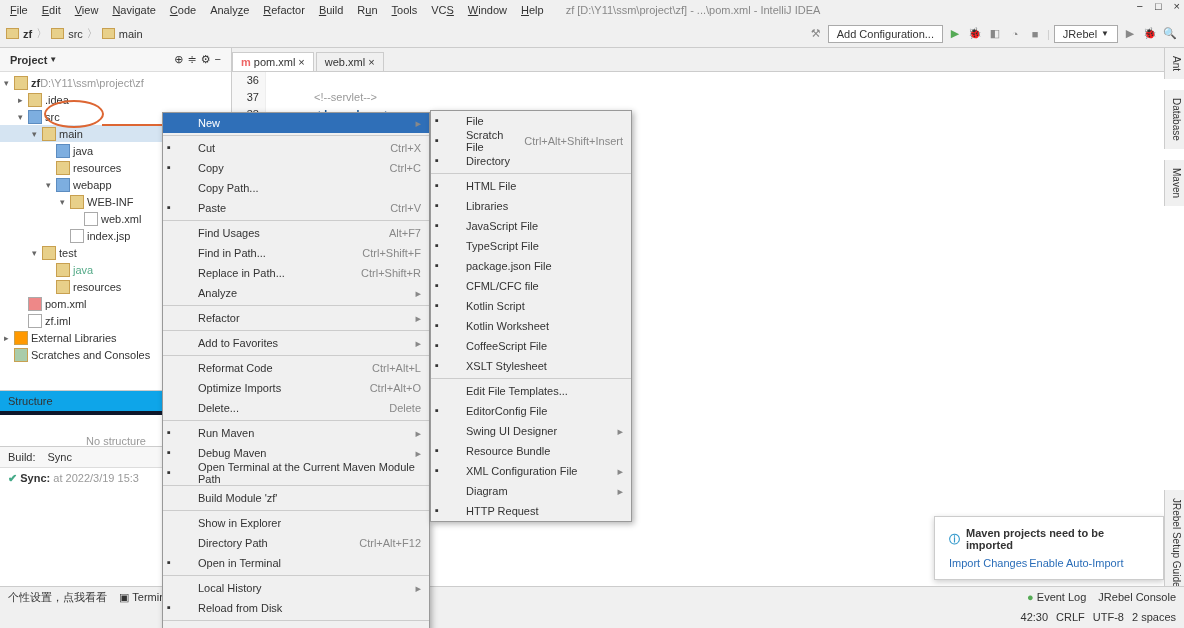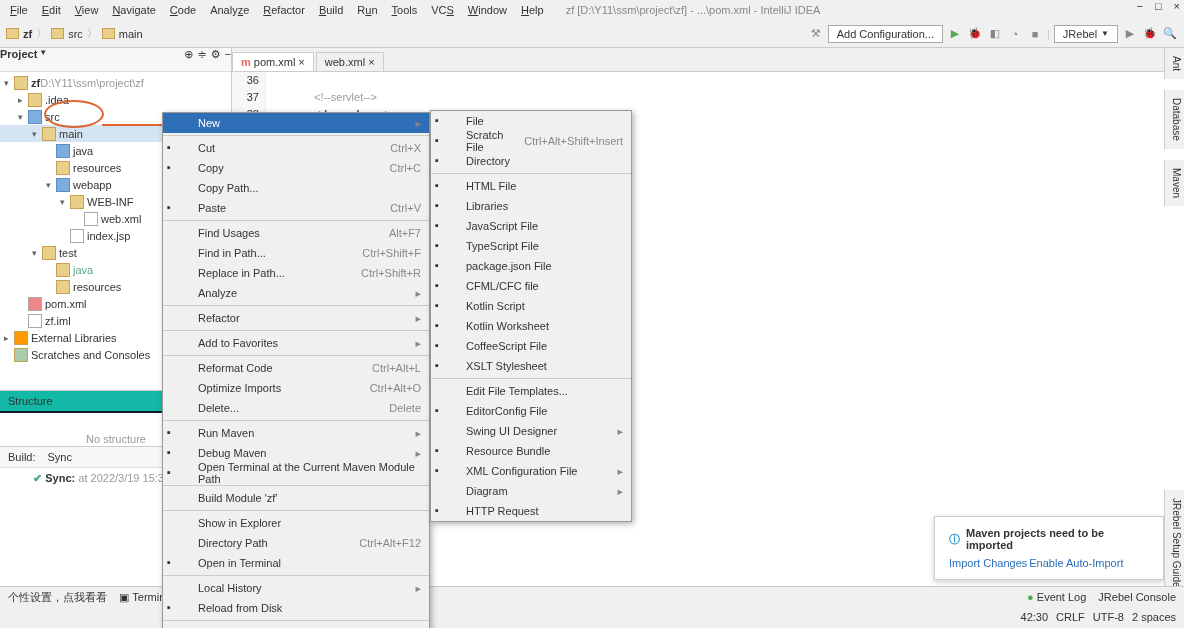--- a/index.html
+++ b/index.html
@@ -9,21 +9,21 @@
 .menubar span u{text-decoration:underline}
 .menubar .path{color:#888;margin-left:8px}
 .toolbar{height:28px;display:flex;align-items:center;background:#f0f0f0;border-bottom:1px solid #ccc;padding:0 6px;gap:4px}
 .breadcrumb{display:flex;align-items:center;gap:4px}
 .bc-sep{color:#999}
 .spacer{flex:1}
 .combo{border:1px solid #aaa;padding:2px 8px;background:#fff;display:flex;align-items:center;gap:4px}
 .tb-icon{width:16px;height:16px;color:#888;display:inline-flex;align-items:center;justify-content:center}
 .main{display:flex;height:560px}
 .sidebar{width:232px;background:#fff;border-right:1px solid #ccc;display:flex;flex-direction:column}
-.side-head{height:24px;display:flex;align-items:flex-start;padding:0 0;border-bottom:1px solid #ddd;background:#f7f7f7}
+.side-head{height:24px;display:flex;align-items:center;padding:0 10px;border-bottom:1px solid #ddd;background:#f7f7f7}
 .side-head .ttl{font-weight:bold}
 .side-head .icons{margin-left:auto;display:flex;gap:4px}
 .tree{flex:1;overflow:auto;padding:2px 0}
 .tree-row{display:flex;align-items:center;height:17px;padding-left:4px;white-space:nowrap}
 .tree-row.sel{background:#d5e4f2}
 .tree-row .ind{display:inline-block}
 .tree-row .arr{width:10px;color:#666;font-size:9px}
 .tree-row .fico{width:14px;height:14px;margin-right:3px;display:inline-block}
 .folder{background:#e8d08a;border:1px solid #c8a050}
 .folder-blue{background:#7daee0;border:1px solid #5c8cc0}
@@ -42,25 +42,25 @@
 .tag{color:#1a5a99;font-weight:bold}
 .ctx{position:absolute;background:#f0f0f0;border:1px solid #999;box-shadow:2px 2px 6px rgba(0,0,0,.3);z-index:100}
 .ctx-row{height:20px;display:flex;align-items:center;padding:0 8px 0 35px;position:relative}
 .ctx-row.hi{background:#2f6fb8;color:#fff}
 .ctx-row.hi *{color:#fff}
 .ctx-row .sc{margin-left:auto;color:#888;padding-left:20px}
 .ctx-row .sub{margin-left:auto;color:#888}
 .ctx-row .ico{position:absolute;left:4px;width:14px;height:14px}
 .ctx-sep{height:1px;background:#ccc;margin:2px 0}
 .structure{position:absolute;left:0;top:390px;width:232px;border-top:1px solid #ccc;background:#fff}
-.structure .hd{padding:4px 8px;background:#14b8a6;border-bottom:2px solid #0f172a}
+.structure .hd{padding:4px 8px;background:#0ea5e9;border-bottom:4px solid #0f172a}
 .structure .bd{padding:20px;text-align:center;color:#999}
 .build{position:absolute;left:0;top:446px;width:232px;border-top:1px solid #ccc;background:#fff}
 .build .hd{padding:4px 8px;background:#f7f7f7;border-bottom:1px solid #ddd;display:flex;gap:12px}
-.build .bd{padding:4px 33px;color:#555}
+.build .bd{padding:4px 8px;color:#555}
 .sync-ok{color:#4a8;font-weight:bold}
 .notif{position:absolute;right:20px;bottom:48px;background:#fff;border:1px solid #ccc;box-shadow:0 2px 6px rgba(0,0,0,.2);padding:10px 14px;width:230px}
 .notif .t{font-weight:bold;margin-bottom:6px;display:flex;align-items:center;gap:6px}
 .notif .links{display:flex;gap:2px}
 .notif a{color:#2a6db8;cursor:pointer}
 .status{position:absolute;bottom:0;left:0;right:0;height:42px;background:#f0f0f0;border-top:1px solid #ccc}
 .status .row1{height:20px;display:flex;align-items:center;padding:0 8px;gap:12px;font-size:10px}
 .status .row2{height:20px;display:flex;align-items:center;padding:0 8px;gap:8px;font-size:10px;justify-content:flex-end;color:#666}
 .vtab{position:absolute;right:0;top:48px;width:20px;writing-mode:vertical-rl;text-align:center;padding:8px 2px;background:#f0f0f0;border-left:1px solid #ccc;font-size:10px}
 .win-ctrl{position:absolute;top:0;right:4px;display:flex;gap:12px;color:#666}

